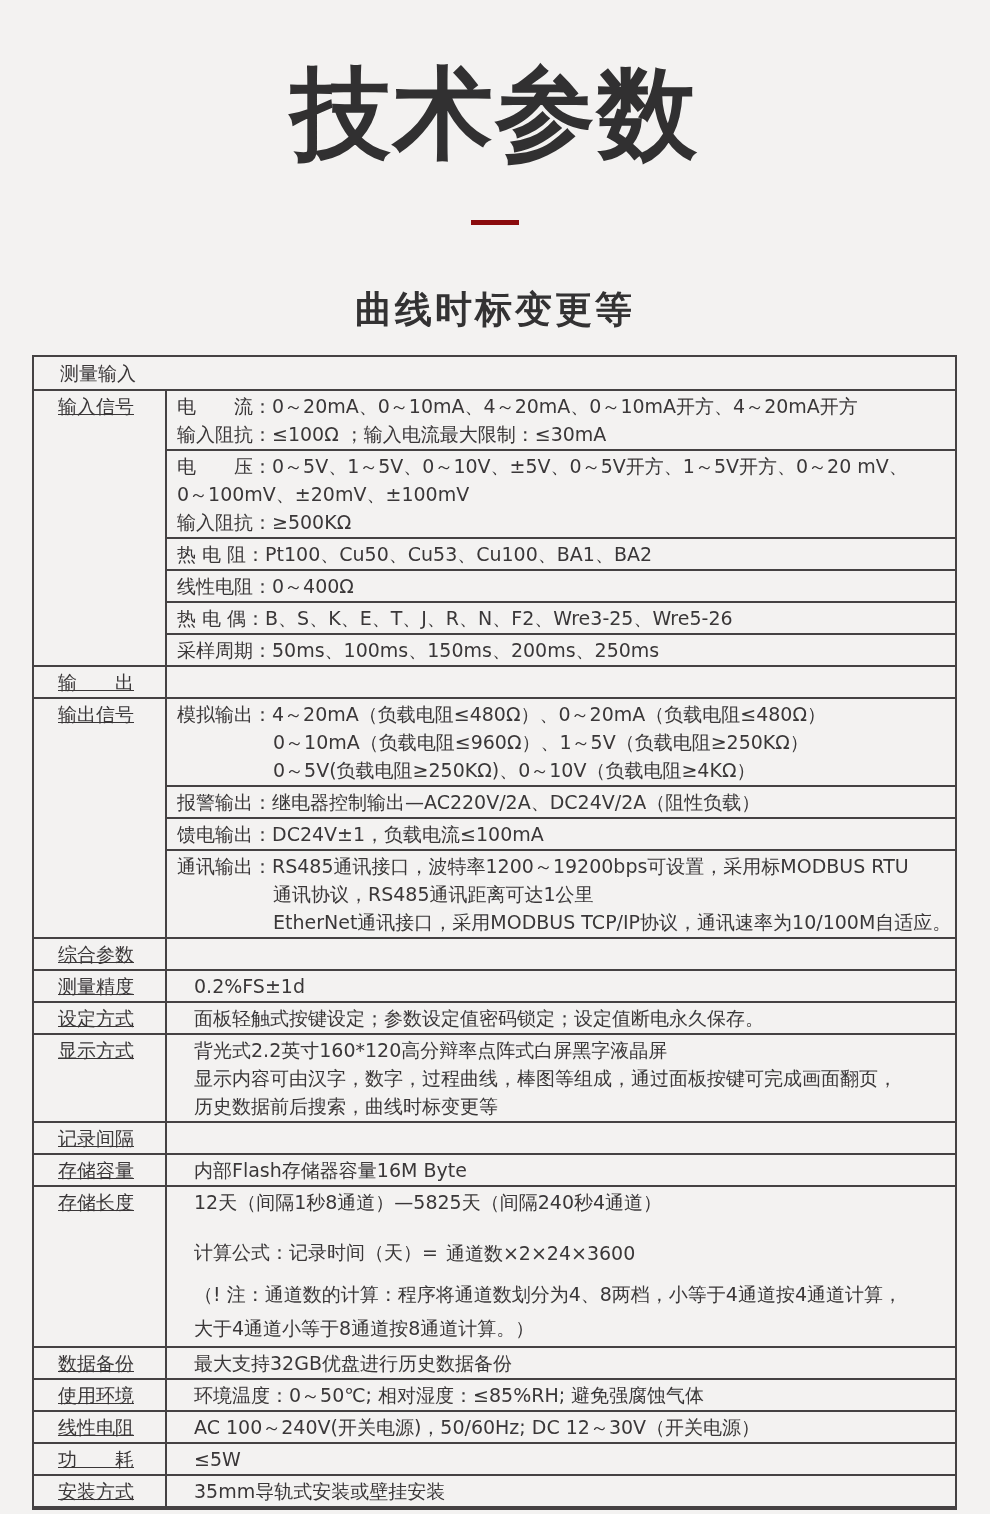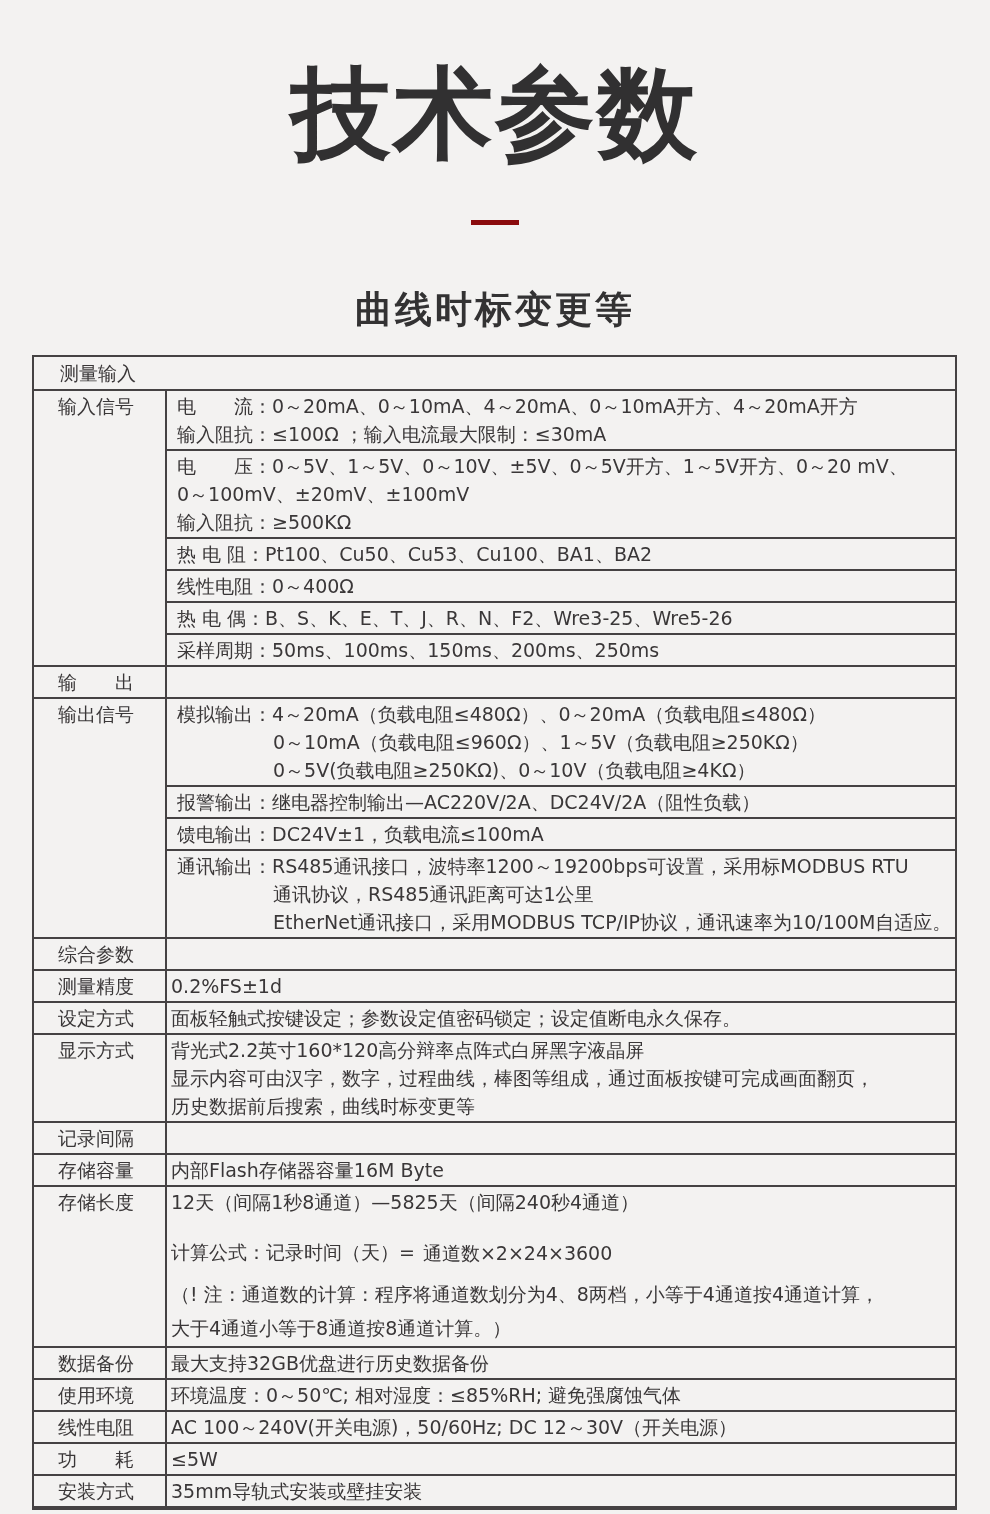--- a/index.html
+++ b/index.html
@@ -40,22 +40,23 @@
     font-size:19px;
     line-height:28px;
   }
   .row{display:flex;border-top:2px solid #454243;align-items:stretch;}
   .row:first-child{border-top:none;border-radius:15px;}
   .cell-full{flex:1;padding:2px 8px 2px 26px;}
   .label-cell{
     flex:0 0 133px;width:133px;box-sizing:border-box;
     border-right:2px solid #454243;
     padding:1px 1px 1px 24px;
-  }
-  .value-cell{flex:1;min-width:0;padding:1px 0 1px 4px;}
+    text-decoration:underline;
+  }
+  .value-cell{flex:1;min-width:0;padding:1px 0 1px 27px;}
   .value-col{flex:1;min-width:0;display:flex;flex-direction:column;}
   .subrow{border-top:2px solid #454243;padding:1px 0 1px 10px;}
   .subrow:first-child{border-top:none;}
   .line{white-space:nowrap;}
   .cont{margin-left:96px;}
   .formula-block{display:flex;align-items:center;margin:20px 0 10px 0;}
   .fraction{display:inline-block;text-align:center;margin-left:8px;vertical-align:middle;}
   .fraction .num{display:block;border-bottom:2px solid #3a3738;padding:0 10px 3px 10px;}
   .fraction .den{display:block;padding-top:3px;}
   .note-line{line-height:34px;white-space:nowrap;}

